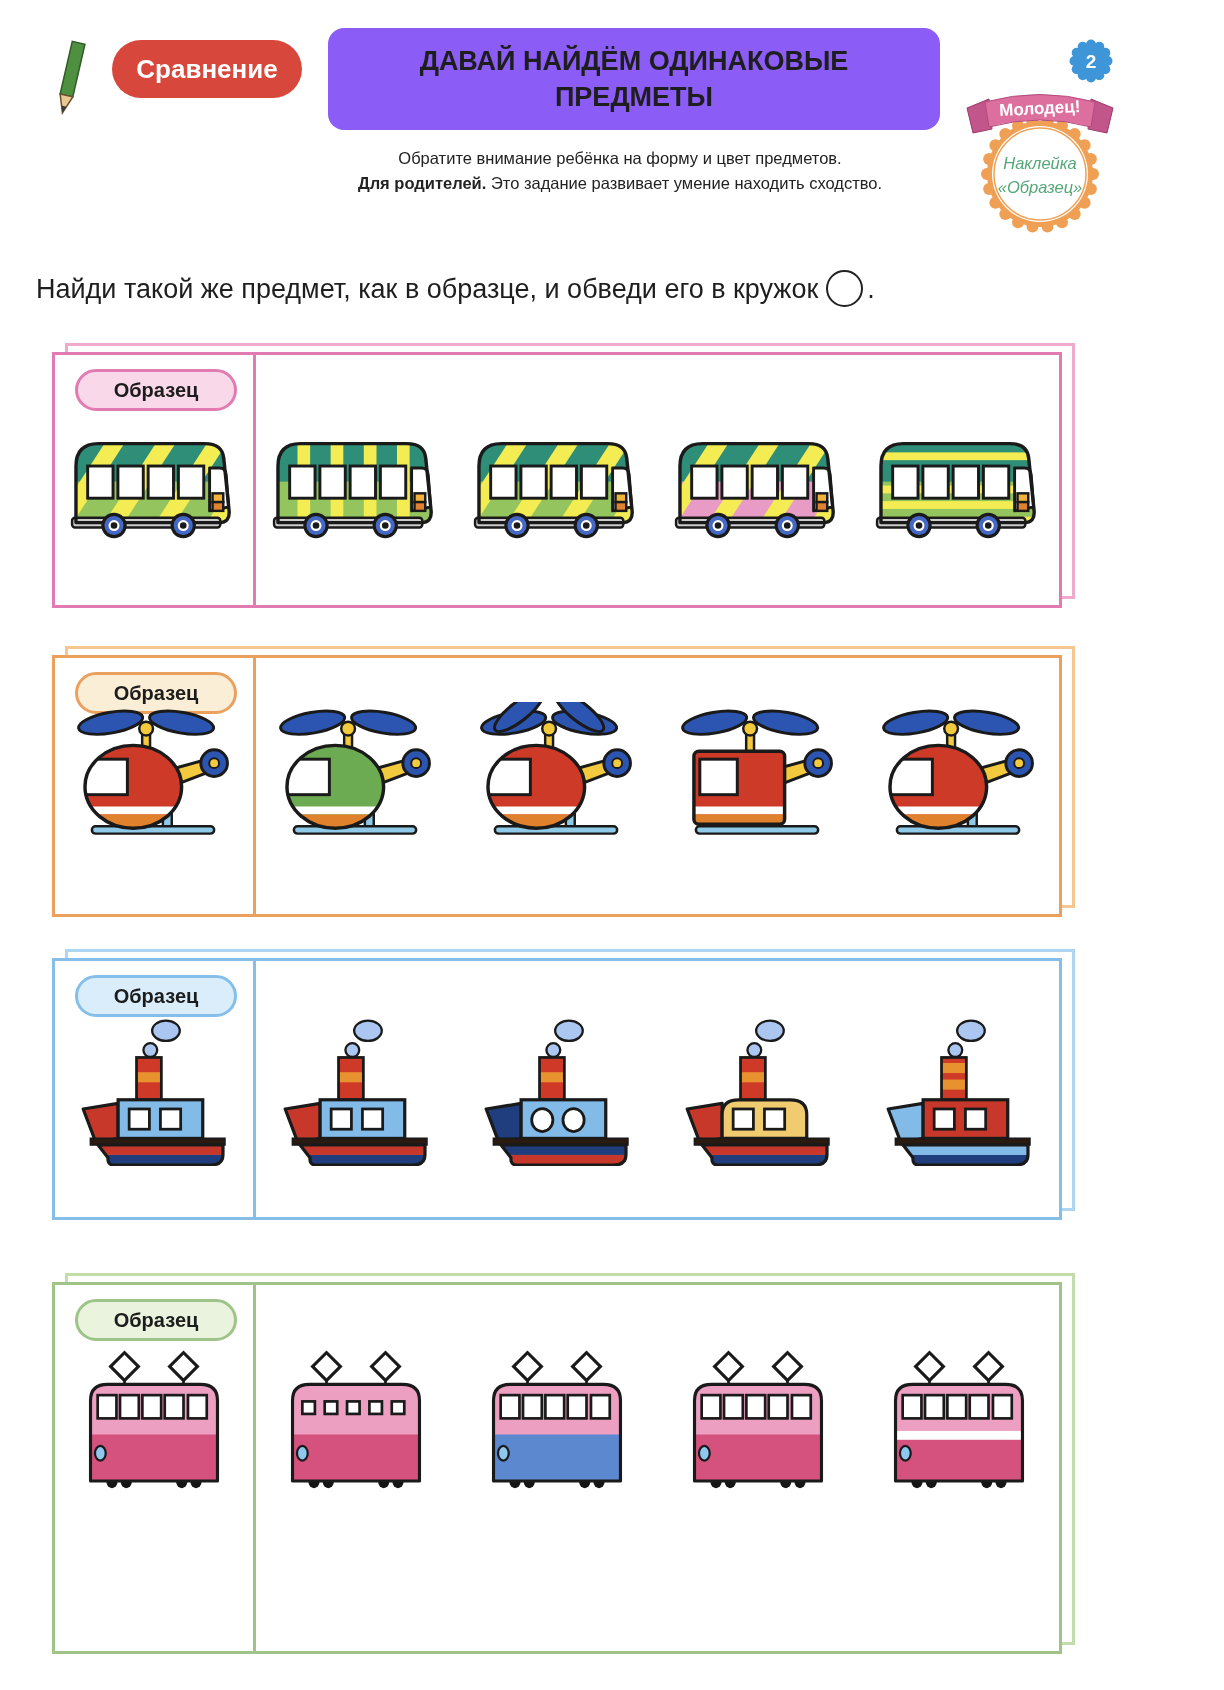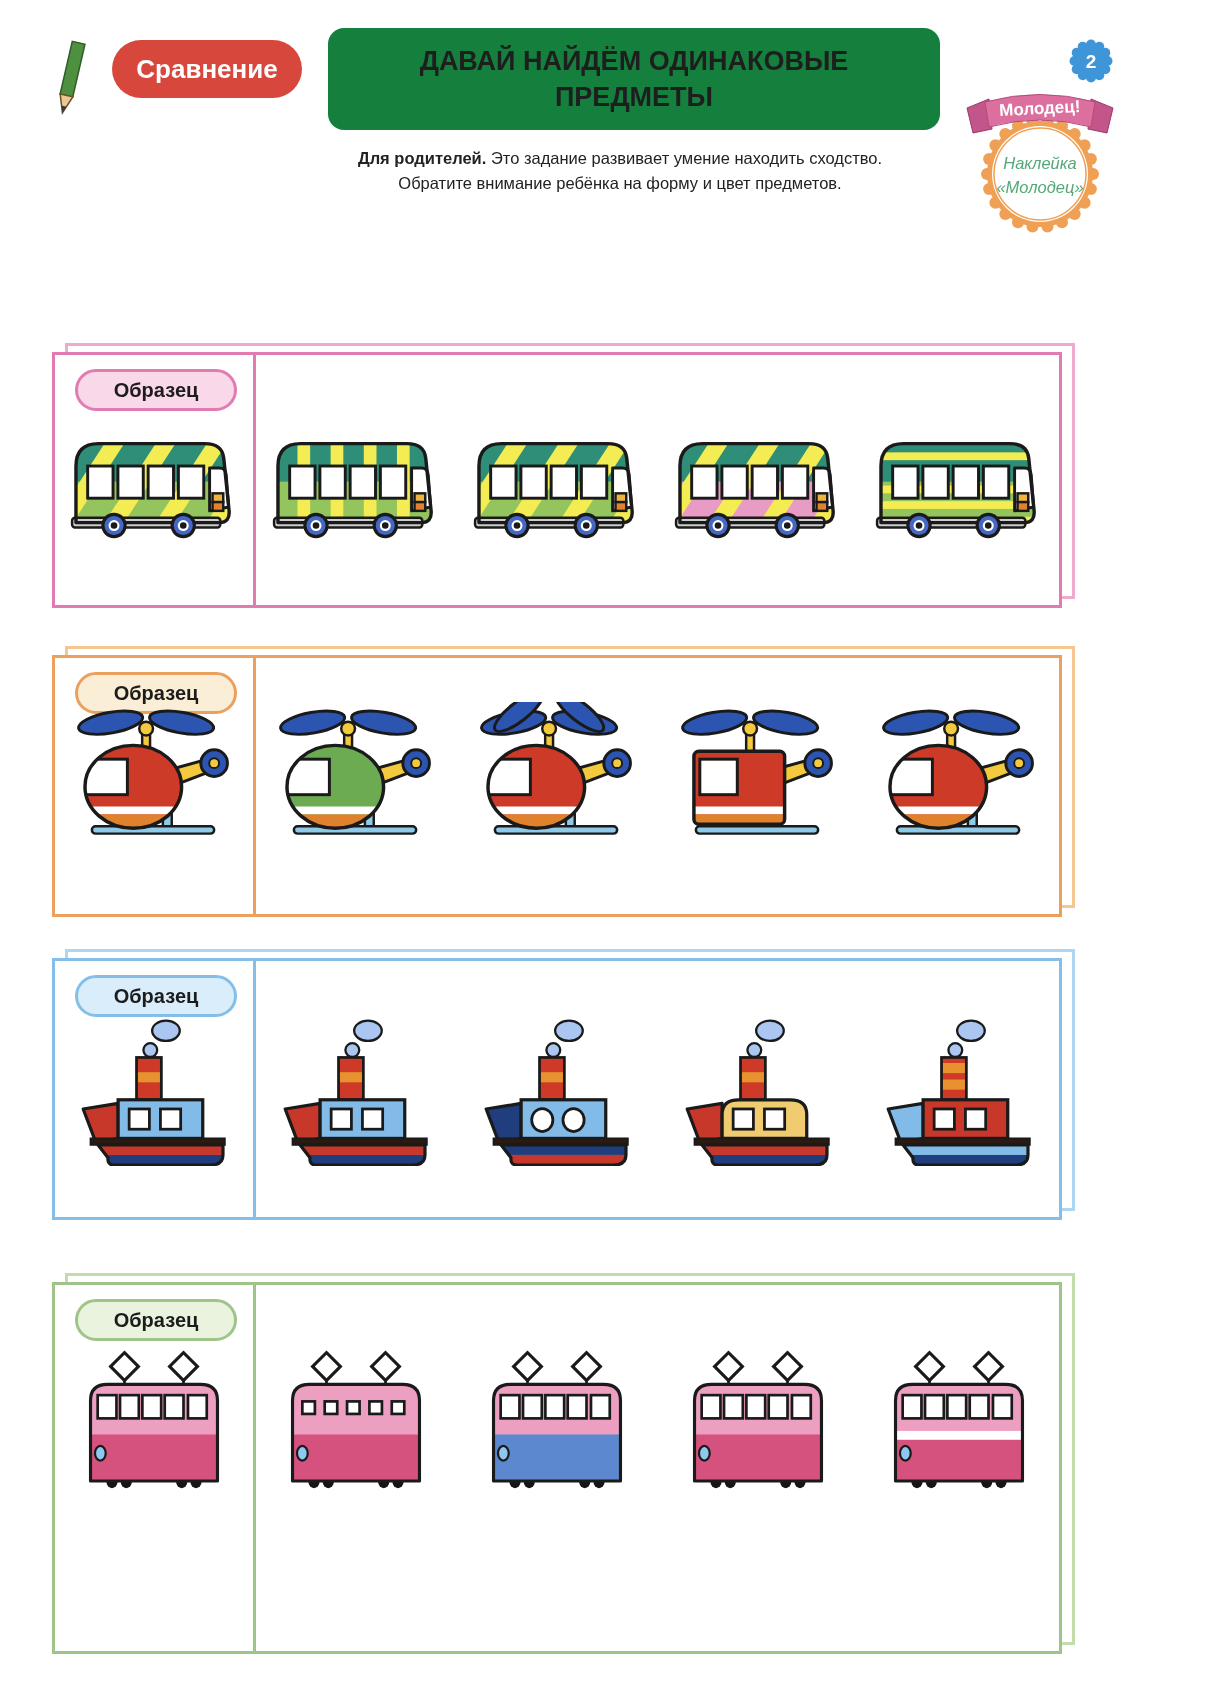--- a/index.html
+++ b/index.html
@@ -50,28 +50,28 @@
         <polygon points="14,60 27,60 20.5,78" fill="#e9c894" stroke="#6b4f2a" stroke-width="1.5"></polygon>
         <polygon points="18,71 23,71 20.5,78" fill="#3a3a3a"></polygon>
       </g>
     </svg>
   </div>
 
   <div class="category-pill" style="background: rgb(216, 71, 60);">
     <span>Сравнение</span>
   </div>
 
-  <div class="title-box" style="background: #15803d; justify-content: center;">
+  <div class="title-box" style="background: #8b5cf6; justify-content: center;">
     <span>ДАВАЙ НАЙДЁМ ОДИНАКОВЫЕ ПРЕДМЕТЫ</span>
   </div>
 
   <div class="parents">
+    <div>Обратите внимание ребёнка на форму и цвет предметов.</div>
     <div><b>Для родителей.</b>
       <span>Это задание развивает умение находить сходство.</span></div>
-    <div>Обратите внимание ребёнка на форму и цвет предметов.</div>
   </div>
 
   <div class="badge" id="badge"><svg width="46" height="46" viewBox="0 0 46 46">
         <circle cx="39.5" cy="23.0" r="5" fill="#3e96d9"></circle>
         <circle cx="37.3" cy="31.3" r="5" fill="#3e96d9"></circle>
         <circle cx="31.3" cy="37.3" r="5" fill="#3e96d9"></circle>
         <circle cx="23.0" cy="39.5" r="5" fill="#3e96d9"></circle>
         <circle cx="14.8" cy="37.3" r="5" fill="#3e96d9"></circle>
         <circle cx="8.7" cy="31.3" r="5" fill="#3e96d9"></circle>
         <circle cx="6.5" cy="23.0" r="5" fill="#3e96d9"></circle>
@@ -113,24 +113,27 @@
    <circle cx="60" cy="60" r="46" fill="none" stroke="#efa054" stroke-width="1.5"></circle>
         </svg></div>
     <svg class="ribbon" width="152" height="52" viewBox="0 0 152 52">
       <polygon points="3,22 25,13 28,43 9,47" stroke="#9c3a68" stroke-width="1" fill="#c2558a"></polygon>
       <polygon points="149,22 127,13 124,43 143,47" stroke="#9c3a68" stroke-width="1" fill="#c2558a"></polygon>
       <path d="M21,16 Q76,1 131,16 L127,41 Q76,27 25,41 Z" stroke="#b34b7e" stroke-width="1" fill="#dd6f9f"></path>
       <text x="76" y="28" text-anchor="middle" font-size="17" font-weight="bold" fill="#ffffff" font-family="Liberation Sans, sans-serif" transform="rotate(-3 76 26)">Молодец!</text>
     </svg>
     <div class="stext" style="color: rgb(84, 168, 120);">
       <div>Наклейка</div>
-      <div>«Молодец»</div>
+      <div>«Образец»</div>
     </div>
   </div>
 
+  <div class="instruction">
+    <span>Найди такой же предмет, как в образце, и обведи его в кружок</span><span class="circ"></span><span>.</span>
+  </div>
 
   <div id="rows">
       <section class="task-row" style="top:352px;height:256px;--arty:72px">
     <div class="backframe" style="border-color:#f0aacd"></div>
     <div class="frame" style="border-color:#e27bb1">
       <div class="sample-cell" style="border-right-color:#e27bb1">
         <div class="pill" style="background:#f8d8e9;border-color:#e27bb1">
           <i class="dot" style="background:#e27bb1"></i>
           <span>Образец</span>
           <i class="dot" style="background:#e27bb1"></i>

